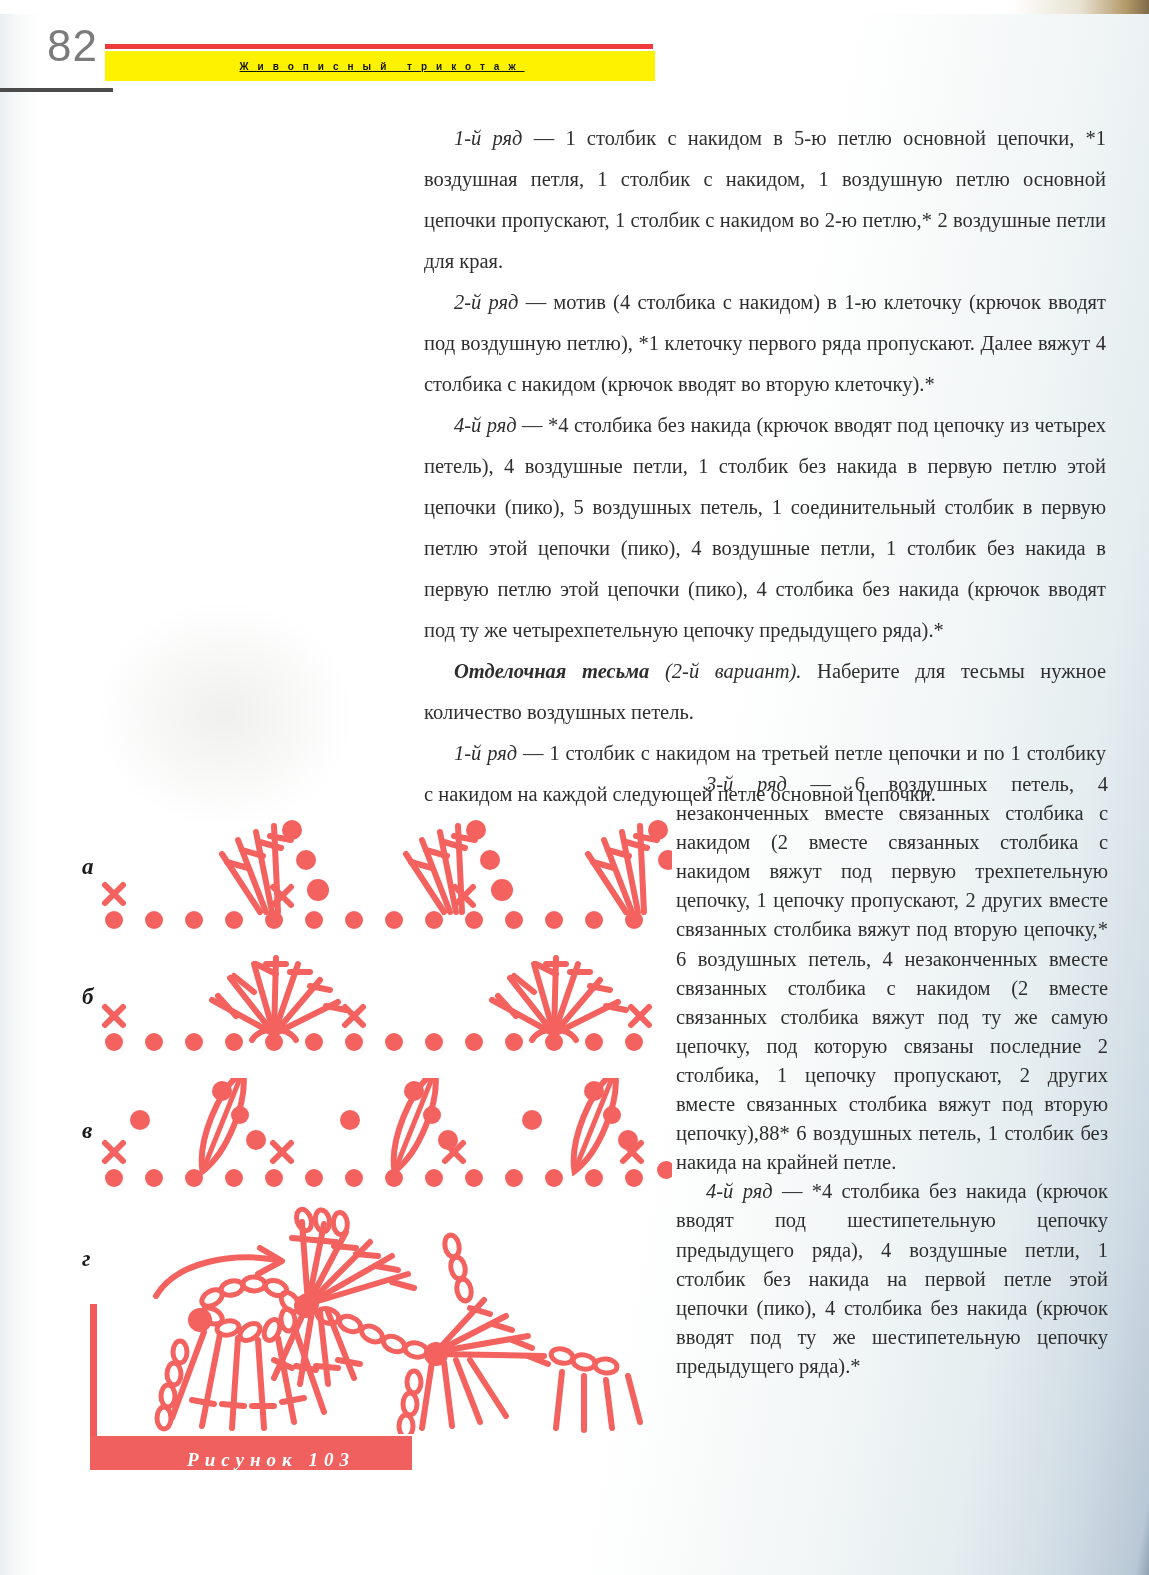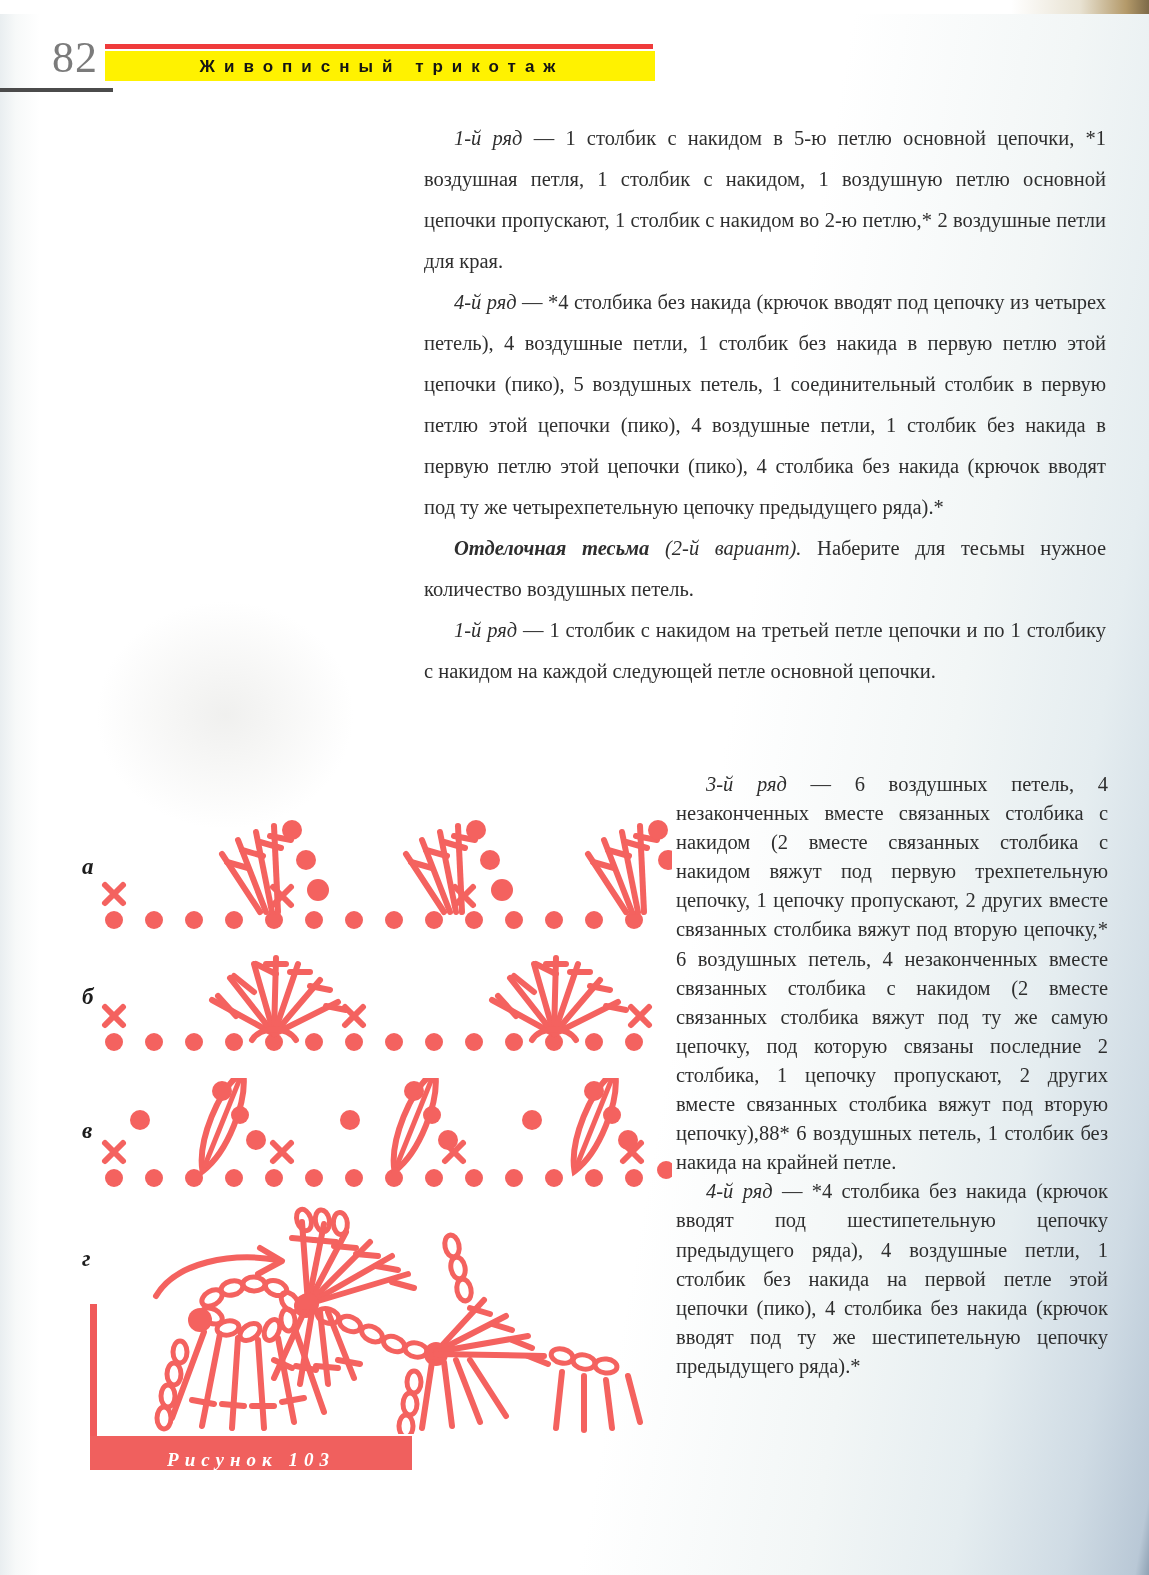--- a/index.html
+++ b/index.html
@@ -24,39 +24,40 @@
     pointer-events:none;
   }
   .soft-smudge{
     position:absolute;left:95px;top:600px;width:260px;height:230px;
     background:radial-gradient(ellipse at center,rgba(205,205,200,.30),rgba(255,255,255,0) 70%);
     pointer-events:none;
   }
 
   
   .folio{
-    position:absolute;left:26px;top:36px;width:72px;text-align:right;
+    position:absolute;left:26px;top:24px;width:72px;text-align:right;
     font-size:44px;color:#7b7b7b;letter-spacing:1px;line-height:1;
-    font-family:Liberation Serif, serif;
+    font-family:Liberation Sans, sans-serif;
   }
   .folio-rule{
     position:absolute;left:0px;top:88px;width:113px;height:4px;background:#4b4b4b;
   }
   .banner-rule{
     position:absolute;left:105px;top:44px;width:548px;height:5px;background:#ef3b3b;
   }
   .banner{
     position:absolute;left:105px;top:51px;width:550px;height:30px;background:#fff200;
   }
   .banner-text{
     position:absolute;left:112px;top:53px;width:540px;height:27px;
     display:flex;align-items:center;justify-content:center;
     font-family:"Liberation Sans", sans-serif;
-    font-weight:bold;font-size:17px;color:#141414;letter-spacing:9px;
+    font-weight:bold;font-size:10px;color:#141414;letter-spacing:9px;
     white-space:nowrap;
+    text-decoration:underline;
   }
 
   
   .col-wide{
     position:absolute;left:424px;top:118px;width:682px;
     font-size:20.5px;line-height:41px;color:#2e2e2e;text-align:justify;
   }
   .col-narrow{
     position:absolute;left:676px;top:770px;width:432px;
     font-size:20.5px;line-height:29.1px;color:#2e2e2e;text-align:justify;
@@ -77,21 +78,21 @@
   .corner-v{
     position:absolute;left:8px;top:498px;width:7px;height:137px;background:#f05a5a;
   }
   .caption-bar{
     position:absolute;left:8px;top:630px;width:322px;height:34px;background:#f0605e;
   }
   .caption-text{
     position:absolute;left:8px;top:630px;width:322px;height:48px;
     display:flex;align-items:center;justify-content:center;
     font-family:"Liberation Serif", serif;font-weight:bold;font-style:italic;
-    font-size:19px;color:#ffffff;letter-spacing:6px;white-space:nowrap;
+    font-size:19px;color:#ffffff;letter-spacing:6px;white-space:nowrap;padding-left:20px;
   }
   svg{display:block;}
 </style>
 </head>
 <body>
 
 <div class="page-tint"></div>
 <div class="left-vignette"></div>
 <div class="top-strip"></div>
 <div class="soft-smudge"></div>
@@ -101,20 +102,23 @@
 <div class="banner-rule"></div>
 <div class="banner"></div>
 <div class="banner-text">Живописный трикотаж</div>
 
 <div class="col-wide">
 
   <p>
     <span class="ital">1-й ряд</span><span> — </span><span>1 столбик с накидом в 5-ю петлю основной цепочки, *1 воздушная петля, 1 столбик с накидом, 1 воздушную петлю основной цепочки пропускают, 1 столбик с накидом во 2-ю петлю,* 2 воздушные петли для края.</span>
   </p>
 
+  <p>
+    <span class="ital">2-й ряд</span><span> — </span><span>мотив (4 столбика с накидом) в 1-ю клеточку (крючок вводят под воздушную петлю), *1 клеточку первого ряда пропускают. Далее вяжут 4 столбика с накидом (крючок вводят во вторую клеточку).*</span>
+  </p>
 
 
   <p>
     <span class="ital">4-й ряд</span><span> — </span><span>*4 столбика без накида (крючок вводят под цепочку из четырех петель), 4 воздушные петли, 1 столбик без накида в первую петлю этой цепочки (пико), 5 воздушных петель, 1 соединительный столбик в первую петлю этой цепочки (пико), 4 воздушные петли, 1 столбик без накида в первую петлю этой цепочки (пико), 4 столбика без накида (крючок вводят под ту же четырехпетельную цепочку предыдущего ряда).*</span>
   </p>
 
   <p>
     <span class="bold-ital">Отделочная тесьма</span>
     <span class="ital">(2-й вариант).</span>
     <span>Наберите для тесьмы нужное количество воздушных петель.</span>

